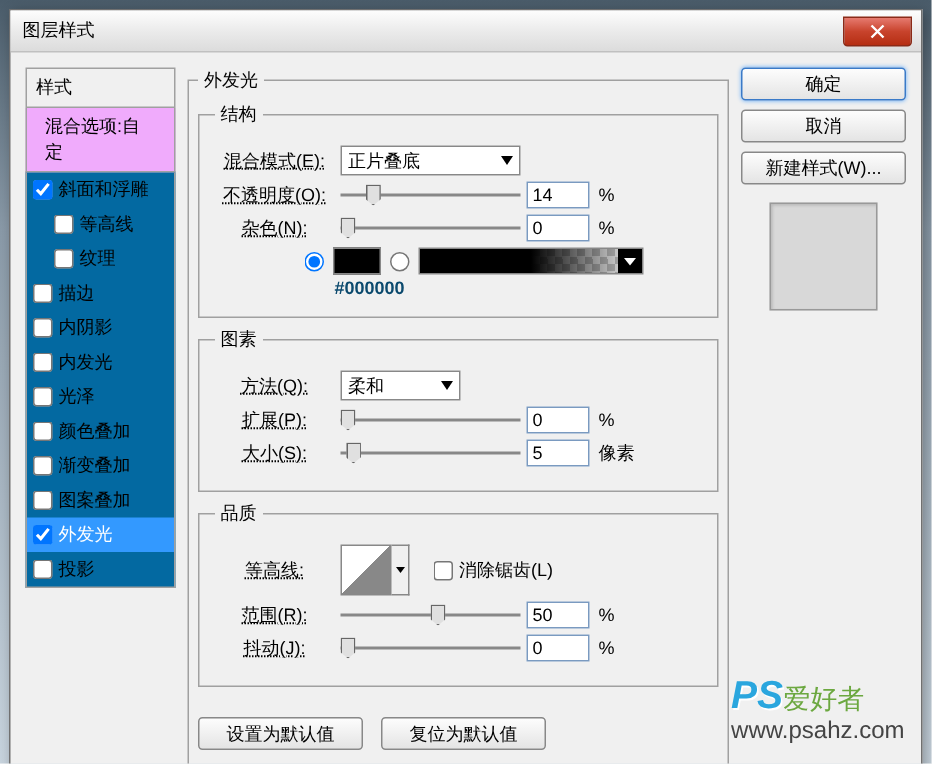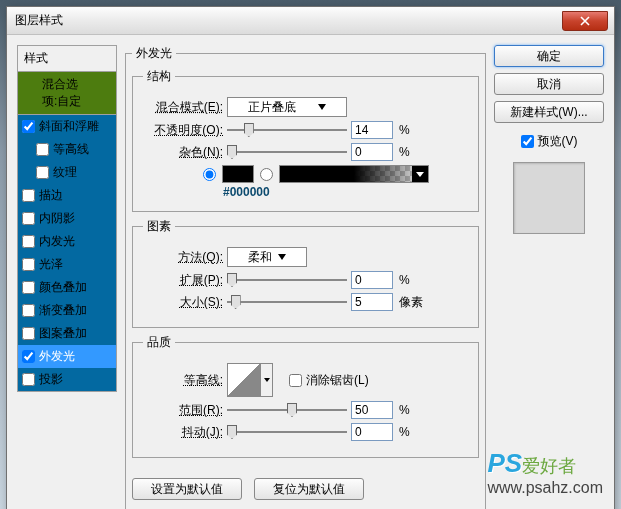--- a/index.html
+++ b/index.html
@@ -4,33 +4,33 @@
 <style>
 * { box-sizing: border-box; margin: 0; padding: 0; font-family: "Microsoft YaHei", SimSun, sans-serif; font-size: 12px; }
 body { background: linear-gradient(180deg, #4a5c6a 0%, #8a9aa8 30%, #c8d4de 100%); width: 621px; height: 509px; padding: 6px; }
 .dialog { background: #f0f0f0; border: 1px solid #707070; box-shadow: 2px 2px 8px rgba(0,0,0,0.3); }
 .titlebar { background: linear-gradient(180deg, #fdfdfd 0%, #ebebeb 50%, #dcdcdc 100%); border-bottom: 1px solid #c0c0c0; height: 28px; display: flex; align-items: center; justify-content: space-between; padding-left: 8px; }
 .close-btn { width: 46px; height: 20px; background: linear-gradient(180deg, #e67a6f 0%, #c8432c 50%, #b52e13 100%); border: 1px solid #8a2a18; border-radius: 0 0 3px 3px; color: #fff; display: flex; align-items: center; justify-content: center; margin-right: 6px; cursor: pointer; }
 .close-btn svg { width: 10px; height: 10px; }
 .content { display: flex; padding: 10px; gap: 8px; }
 .left-col { width: 100px; }
 .left-header { border: 1px solid #a0a0a0; padding: 4px 6px; background: #f0f0f0; text-align: left; }
-.left-sub { border: 1px solid #a0a0a0; border-top: none; padding: 4px 24px; background: #4d7c0f; }
+.left-sub { border: 1px solid #a0a0a0; border-top: none; padding: 4px 12px; background: #f0abfc; }
 .style-list { border: 1px solid #a0a0a0; border-top: none; background: #0369a1; }
 .style-item { display: flex; align-items: center; padding: 3px 4px; gap: 4px; cursor: pointer; }
 .style-item.indent { padding-left: 18px; }
 .style-item.selected { background: #3399ff; color: #fff; }
 .style-item input[type=checkbox] { width: 13px; height: 13px; }
 .main-col { flex: 1; }
 fieldset { border: 1px solid #a0a0a0; padding: 8px 10px 12px; margin-bottom: 6px; }
 fieldset > legend { padding: 0 4px; }
 fieldset.outer { padding: 6px 6px 10px; }
 .row { display: flex; align-items: center; margin: 4px 0; gap: 4px; }
-.row-label { width: 80px; text-align: right; text-decoration: underline; text-decoration-style: dotted; }
-.row-select { width: 120px; height: 20px; border: 1px solid #888; background: #fff; padding: 0 20px; display: flex; align-items: center; justify-content: space-between; }
+.row-label { width: 80px; text-align: center; text-decoration: underline; text-decoration-style: dotted; }
+.row-select { width: 120px; height: 20px; border: 1px solid #888; background: #fff; padding: 0 4px; display: flex; align-items: center; justify-content: space-between; }
 .row-select .arrow { border-left: 4px solid transparent; border-right: 4px solid transparent; border-top: 6px solid #000; }
 .slider { width: 120px; height: 16px; position: relative; display: flex; align-items: center; }
 .slider-track { height: 2px; background: #888; width: 100%; }
 .slider-thumb { position: absolute; width: 10px; height: 14px; background: #e0e0e0; border: 1px solid #666; clip-path: polygon(0 0, 100% 0, 100% 70%, 50% 100%, 0 70%); }
 .num-input { width: 42px; height: 18px; border: 1px solid #7a9ac0; background: #fff; text-align: left; padding: 0 3px; }
 .unit { margin-left: 2px; }
 .radio-row { display: flex; align-items: center; gap: 6px; margin-left: 60px; margin-top: 4px; }
 .color-swatch { width: 32px; height: 18px; background: #000; border: 1px solid #888; }
 .gradient-bar { width: 150px; height: 18px; border: 1px solid #888; background: linear-gradient(90deg, #000 0%, #000 50%, rgba(0,0,0,0) 100%), repeating-conic-gradient(#ccc 0 25%, #fff 0 50%) 0 0/10px 10px; display: flex; align-items: center; justify-content: flex-end;}
 .gradient-arrow { width: 16px; height: 16px; background: #000; display: flex; align-items: center; justify-content: center; }
@@ -230,24 +230,20 @@
           <button class="ps-btn">设置为默认值</button>
           <button class="ps-btn">复位为默认值</button>
         </div>
       </fieldset>
     </div>
 
     <div class="right-col">
       <button class="right-btn primary">确定</button>
       <button class="right-btn">取消</button>
       <button class="right-btn">新建样式(W)...</button>
-      <div class="preview-chk">
-        <input type="checkbox" checked="" style="">
-        <span>预览(V)</span>
-      </div>
       <div class="preview-box"></div>
     </div>
   </div>
 </div>
 
 <div class="watermark">
   <div><span class="ps">PS</span><span class="zh">爱好者</span></div>
   <div class="url">www.psahz.com</div>
 </div>
 

